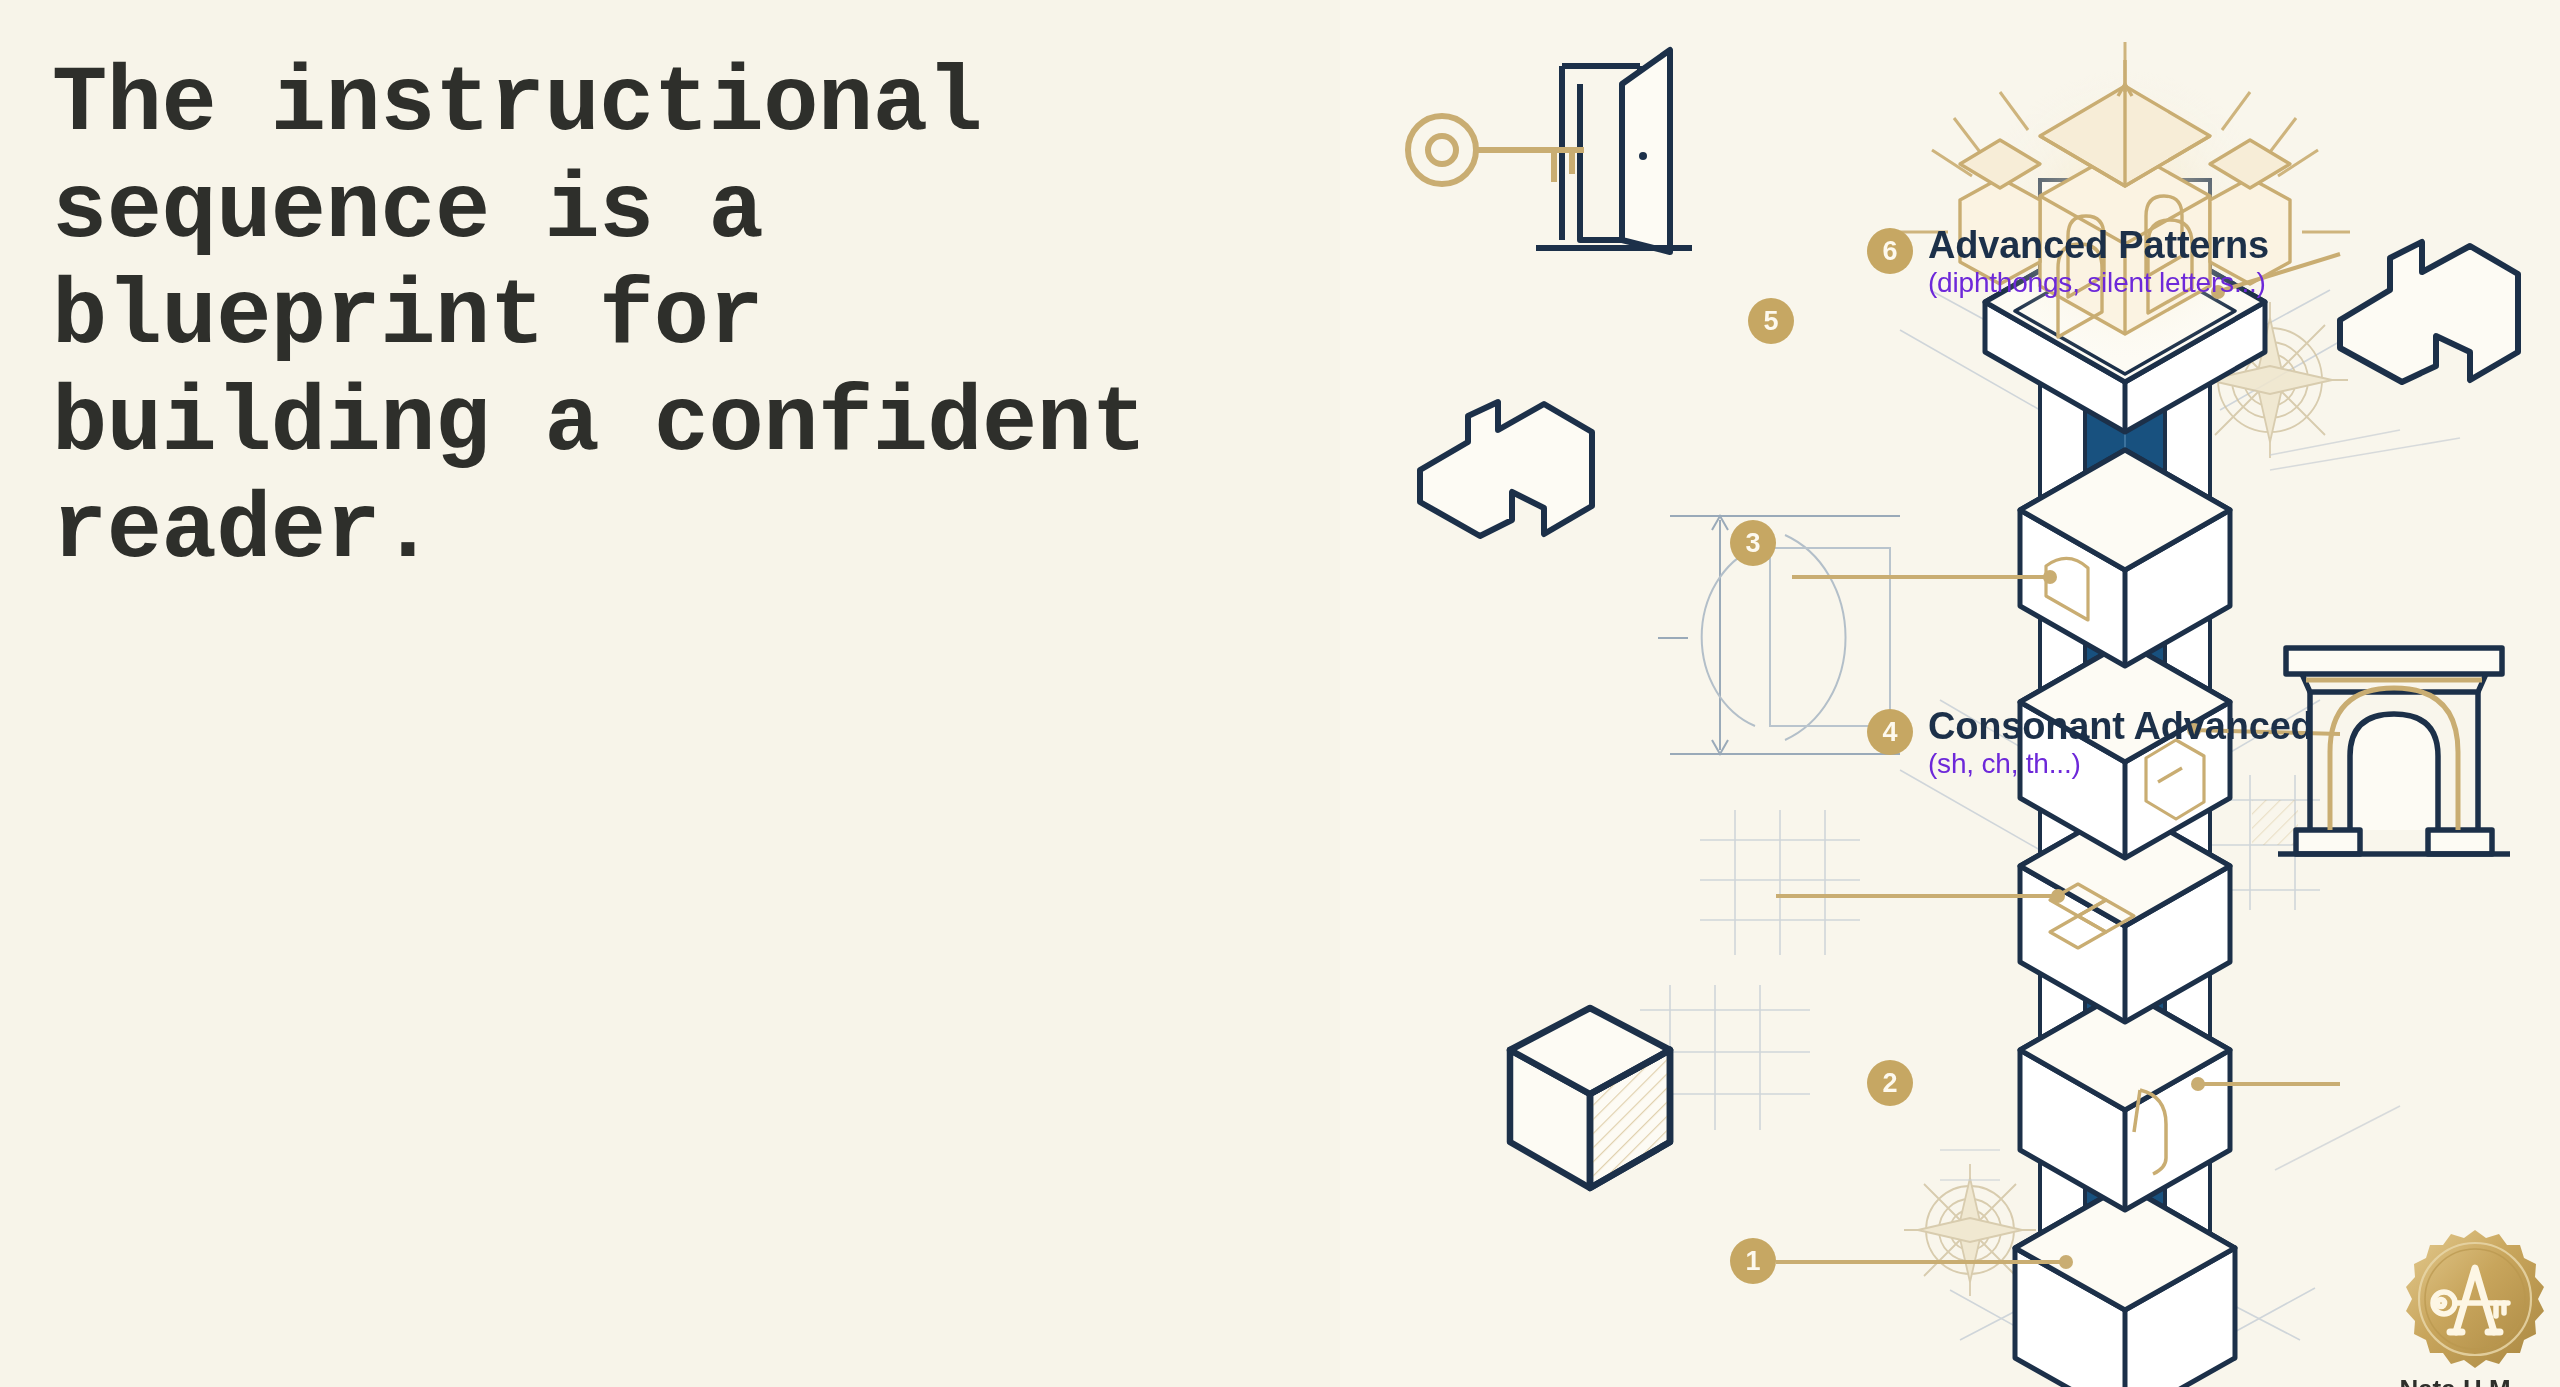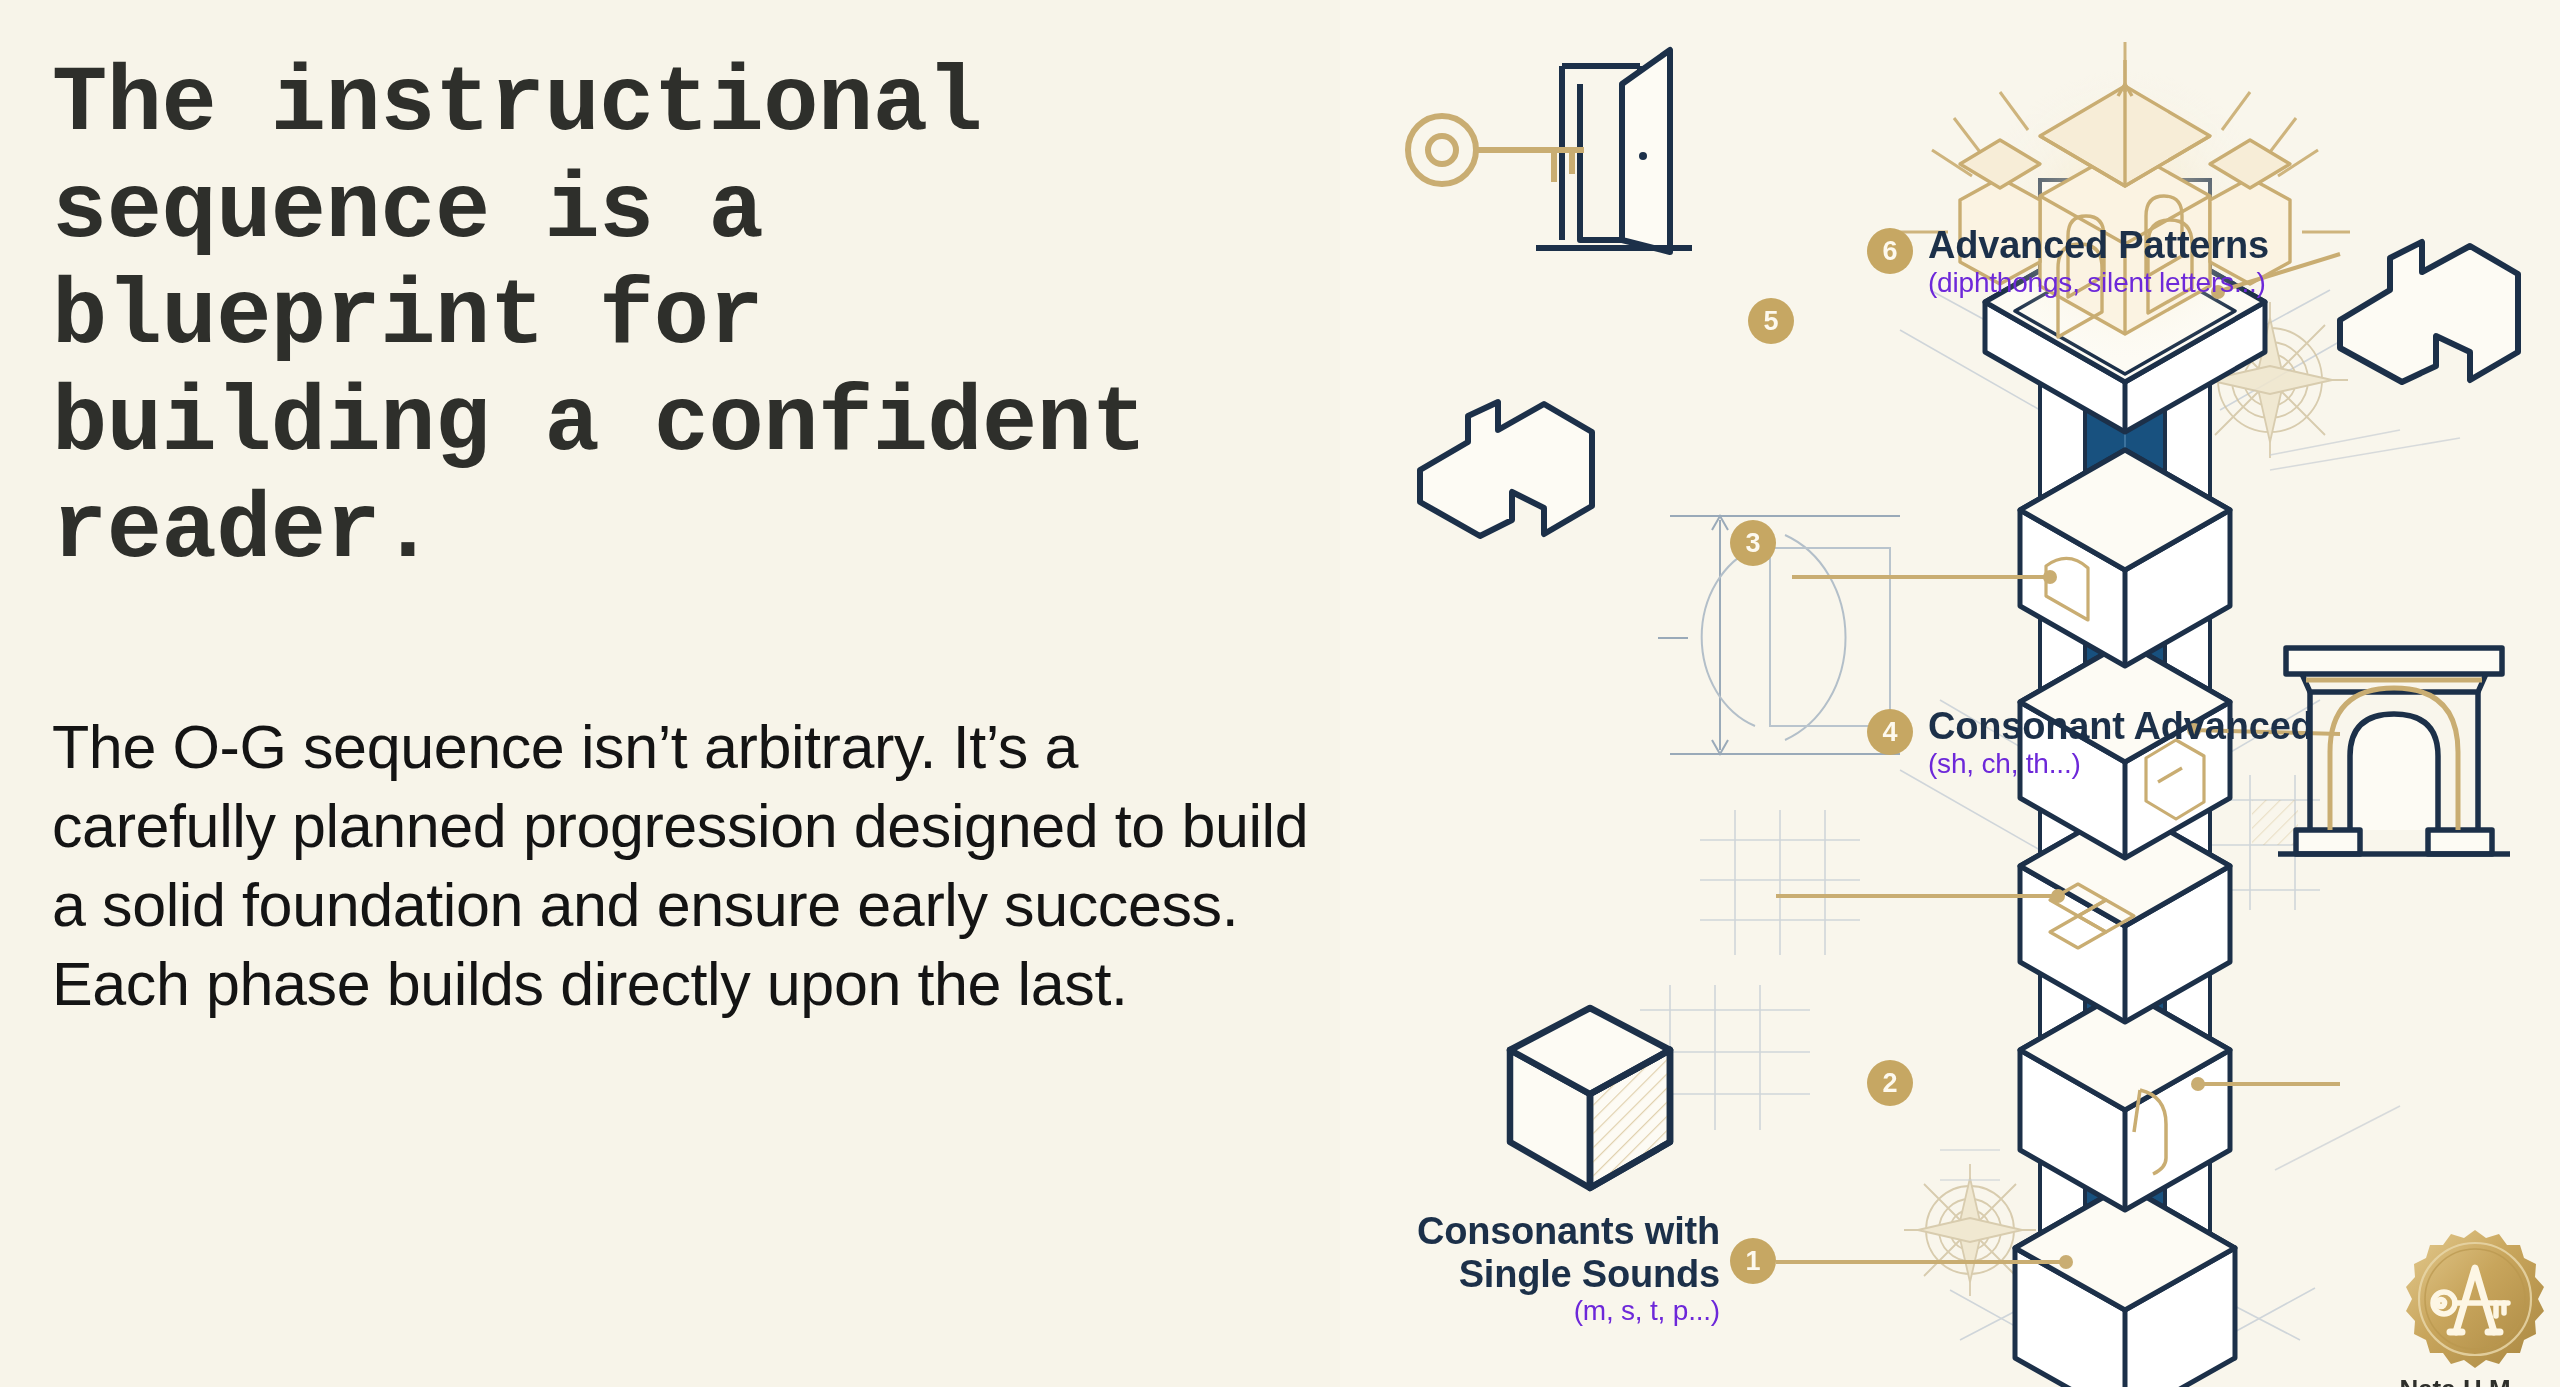--- a/index.html
+++ b/index.html
@@ -135,21 +135,20 @@
     overflow:hidden;
   }
 </style>
 </head>
 <body>
 
 <div class="slide">
 
   <div class="text-col">
     <h1 class="headline">The instructional sequence is a blueprint for building a confident reader.</h1>
-    <p class="body-copy">The O-G sequence isn’t arbitrary. It’s a carefully planned progression designed to build a solid foundation and ensure early success. Each phase builds directly upon the last.</p>
   </div>
 
   <div class="diagram-panel">
 
     <svg class="blueprint-svg" viewBox="0 0 1220 1387">
       <defs>
         <pattern id="hatch" width="10" height="10" patternTransform="rotate(45)" patternUnits="userSpaceOnUse">
           <line x1="0" y1="0" x2="0" y2="10" stroke="#c9ad72" stroke-width="2.4" opacity="0.55"></line>
         </pattern>
         <pattern id="hatchNavy" width="9" height="9" patternTransform="rotate(45)" patternUnits="userSpaceOnUse">
@@ -425,24 +424,20 @@
     <div class="callout right co4">
       <div class="c-title">Consonant Advanced</div>
       <div class="c-sub">(sh, ch, th...)</div>
     </div>
 
     <div class="badge bd3">3</div>
 
     <div class="badge bd2">2</div>
 
     <div class="badge bd1">1</div>
-    <div class="callout left co1">
-      <div class="c-title">Consonants with Single Sounds</div>
-      <div class="c-sub">(m, s, t, p...)</div>
-    </div>
 
   </div>
 
   <div class="seal-wrap">
     <svg viewBox="0 0 150 150" width="150" height="150">
       <g>
         <path id="scallop" d="M75 4
           L86 12 L99 8 L107 19 L120 19 L124 32 L136 38 L135 51 L144 61 L138 73
           L144 85 L135 95 L136 108 L124 114 L120 127 L107 127 L99 138 L86 134
           L75 142 L64 134 L51 138 L43 127 L30 127 L26 114 L14 108 L15 95 L6 85

